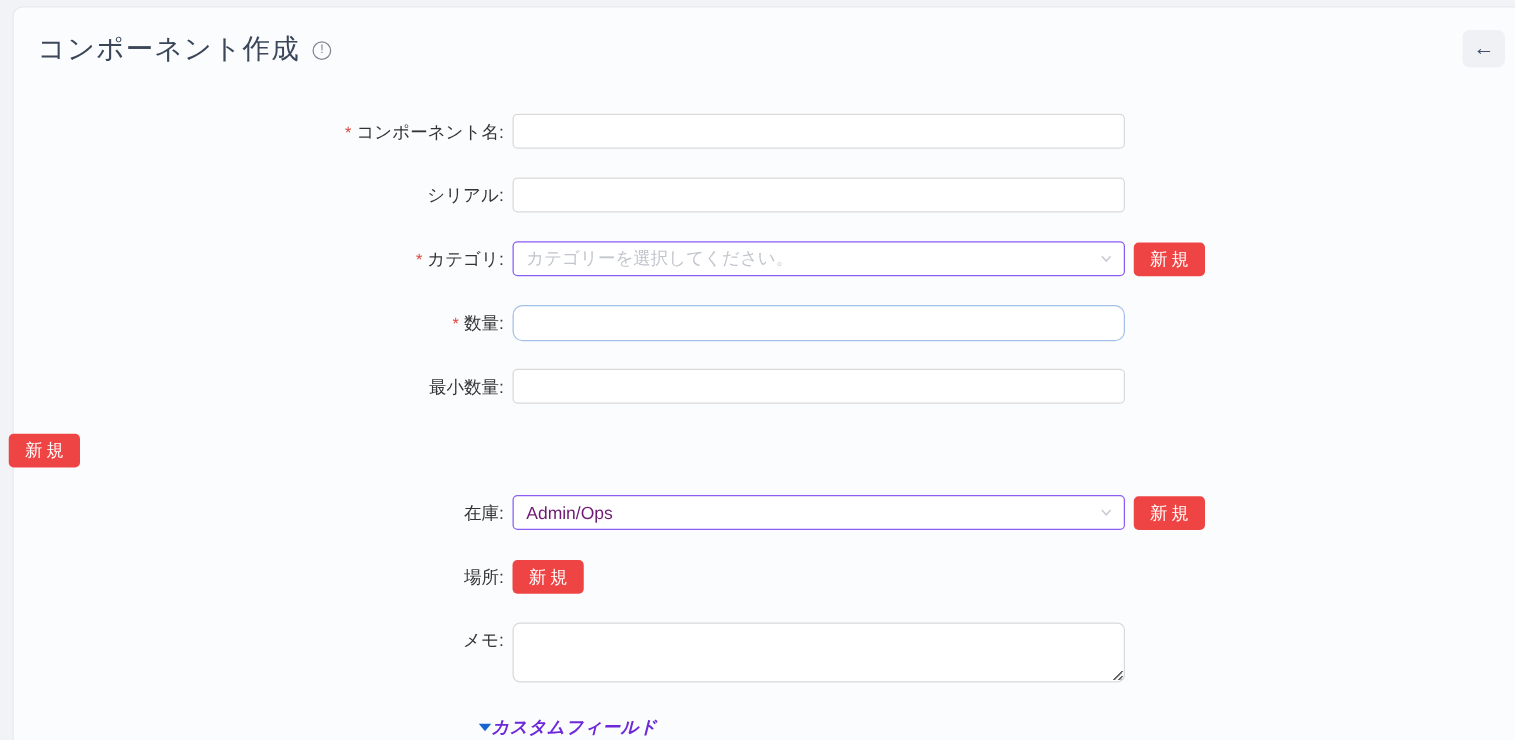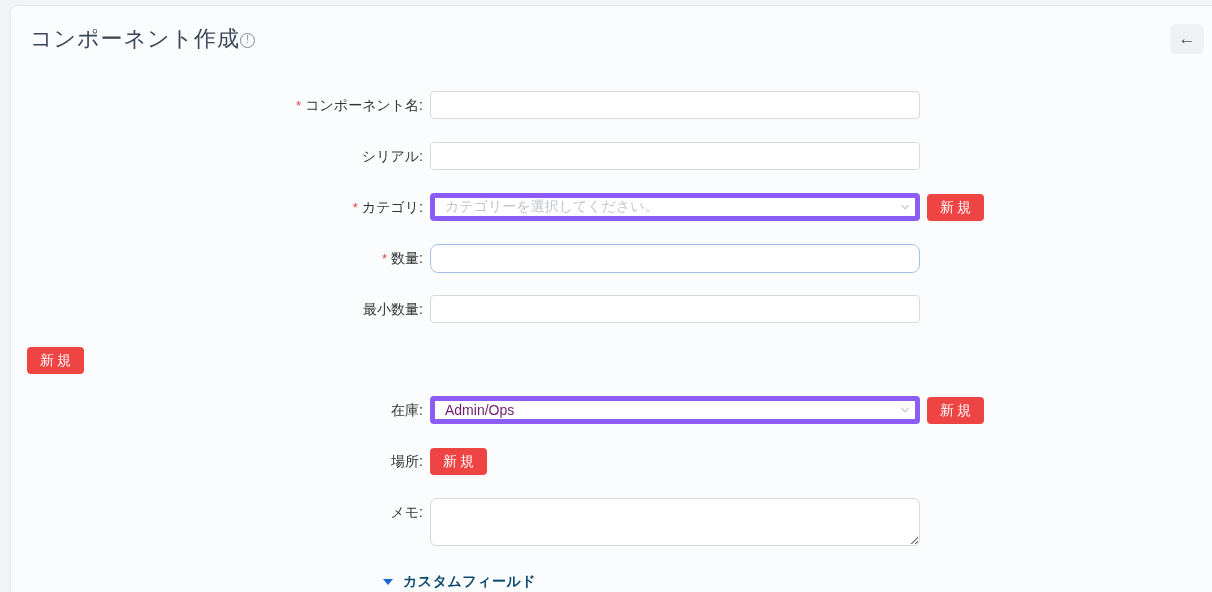--- a/index.html
+++ b/index.html
@@ -13,55 +13,55 @@
   .card {
     position:absolute; left:10px; top:5px;
     width:1400px; height:800px;
     background:#fbfcfe;
     border:1px solid #e7e9ed;
     border-radius:8px;
   }
   
   .page-header {
     position:absolute; left:30px; top:24px;
-    display:flex; align-items:center; text-align:center;
+    display:flex; align-items:center; gap:10px;text-align:center;
   }
   .page-title {
     font-size:22px; color:#3b4759; font-weight:400; letter-spacing:1px;
   }
   .info-icon {
     width:15px; height:15px; border:1px solid #7d8694; border-radius:50%;
     display:inline-flex; align-items:center; justify-content:center;
     font-size:10px; color:#7d8694; line-height:1; margin-top:2px;
   }
   .back-btn {
     position:absolute; left:1170px; top:24px;
     width:34px; height:30px;
     background:#f0f1f4; border:none; border-radius:6px;
     display:flex; align-items:center; justify-content:center;
     font-size:17px; font-weight:700; color:#44506b; cursor:pointer;
   }
   
   .form { position:absolute; left:0; top:91px; width:1000px; }
-  .row { display:flex; align-items:flex-start; margin-bottom:22px;padding-left:20px; }
+  .row { display:flex; align-items:flex-start; margin-bottom:22px; }
   .label-col {
     width:403px; text-align:right; font-size:14px; color:#333;
     line-height:28px; white-space:nowrap;
   }
   .req { color:#e0443f; margin-right:4px; font-size:13px; }
   .control-col { width:490px; margin-left:7px; position:relative; }
   .text-input {
     width:100%; height:28px; border:1px solid #d9d9d9; border-radius:4px;
     background:#fff; padding:0 10px; font-size:14px; color:#333;
     font-family:inherit; outline:none;
   }
   .text-input::placeholder { color:#c1c5cc; }
   .num-input { border:1px solid #a5c0e8; border-radius:8px; height:29px; }
   .select-box {
-    width:100%; height:28px; border:5px solid #8b5cf6; border-radius:4px;
+    width:100%; height:28px; border:1px solid #8b5cf6; border-radius:4px;
     background:#fff; display:flex; align-items:center;
     padding:0 26px 0 10px; font-size:14px; cursor:pointer;
   }
   .select-box .sel-placeholder { color:#c1c5cc; overflow:hidden; white-space:nowrap; }
   .select-box .sel-value { color:#701a75; }
   .sel-chevron { position:absolute; right:9px; top:8px; }
   .memo-area {
     width:100%; height:48px; border:1px solid #d9d9d9; border-radius:6px;
     background:#fff; padding:4px 10px; font-size:14px; color:#333;
     font-family:inherit; resize:vertical; outline:none; display:block;
@@ -84,22 +84,23 @@
   .custom-toggle {
     display:flex; align-items:center; margin-left:383px; margin-top:27px;
     cursor:pointer;
   }
   .caret-down {
     width:0; height:0;
     border-left:5px solid transparent; border-right:5px solid transparent;
     border-top:6px solid #1666d0;
   }
   .custom-toggle-label {
-    margin-left:10px; font-size:14px; color:#0c4a6e; font-weight:700;
+    font-size:14px; color:#6d28d9; font-weight:700;
     letter-spacing:0.5px;
+    font-style:italic;
   }
 </style>
 </head>
 <body>
 
 <div class="card"></div>
 
 <div class="page-header">
   <h1 class="page-title">コンポーネント作成</h1>
   <span class="info-icon">!</span>

